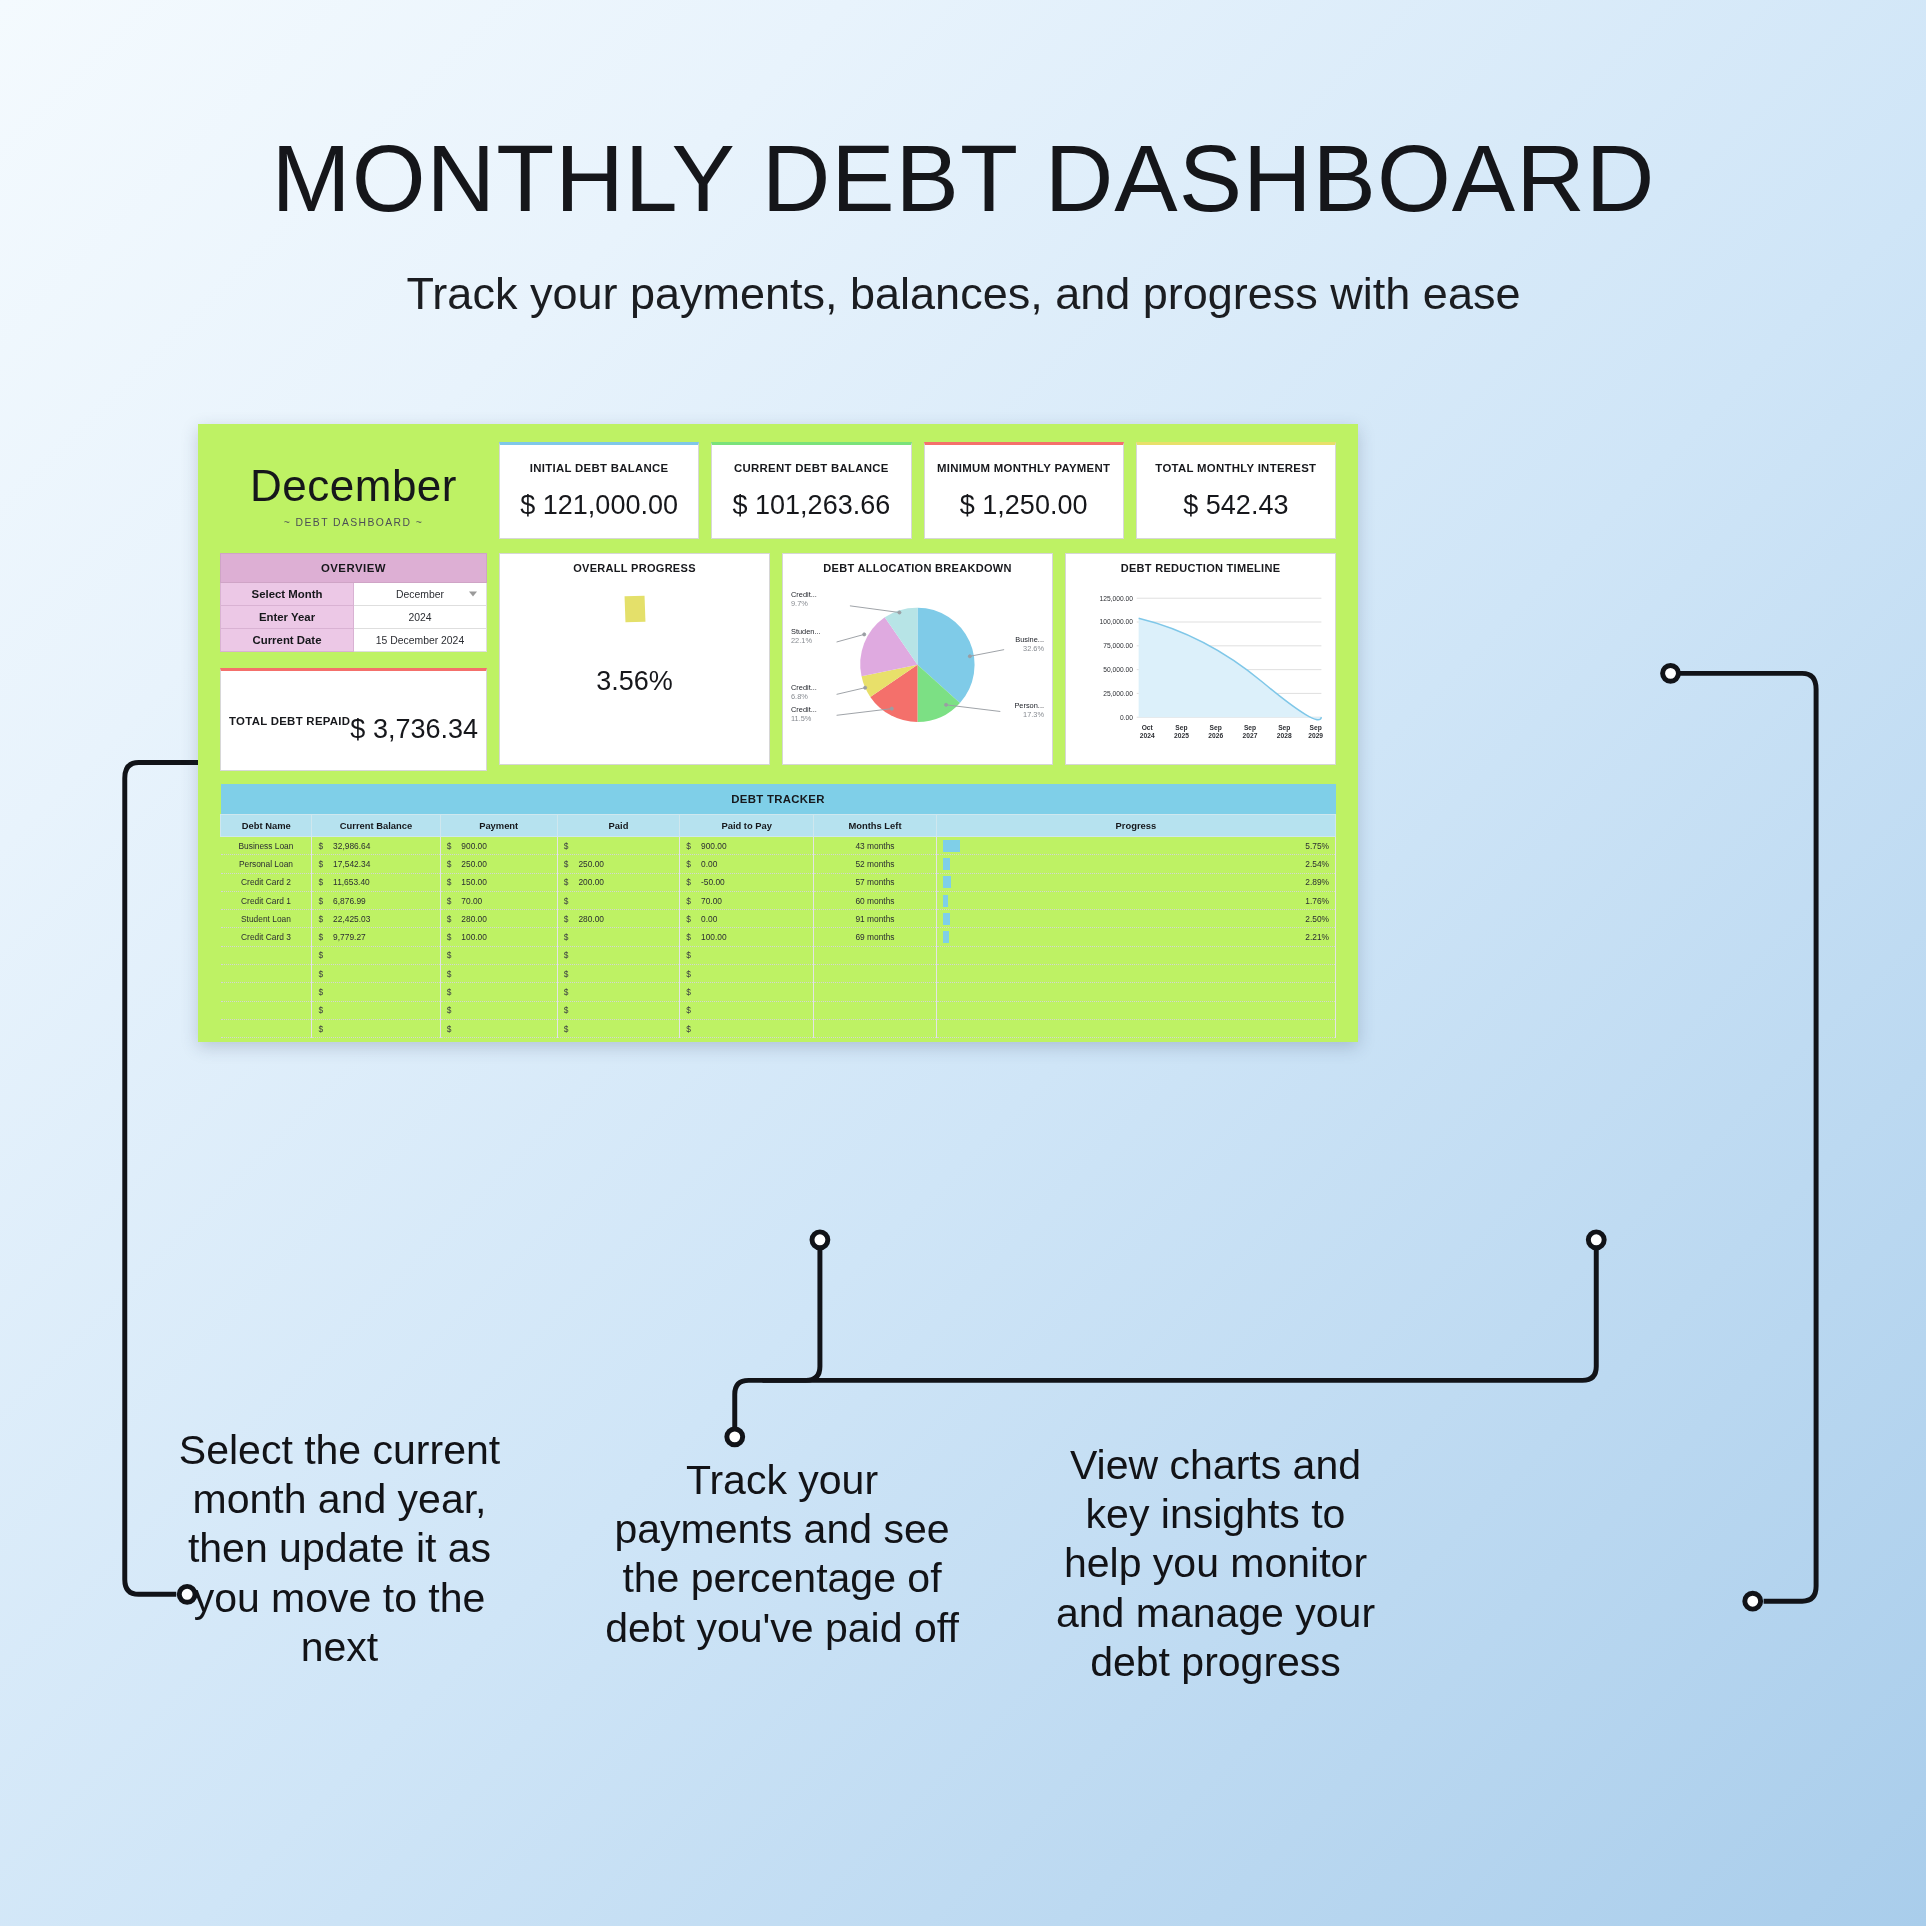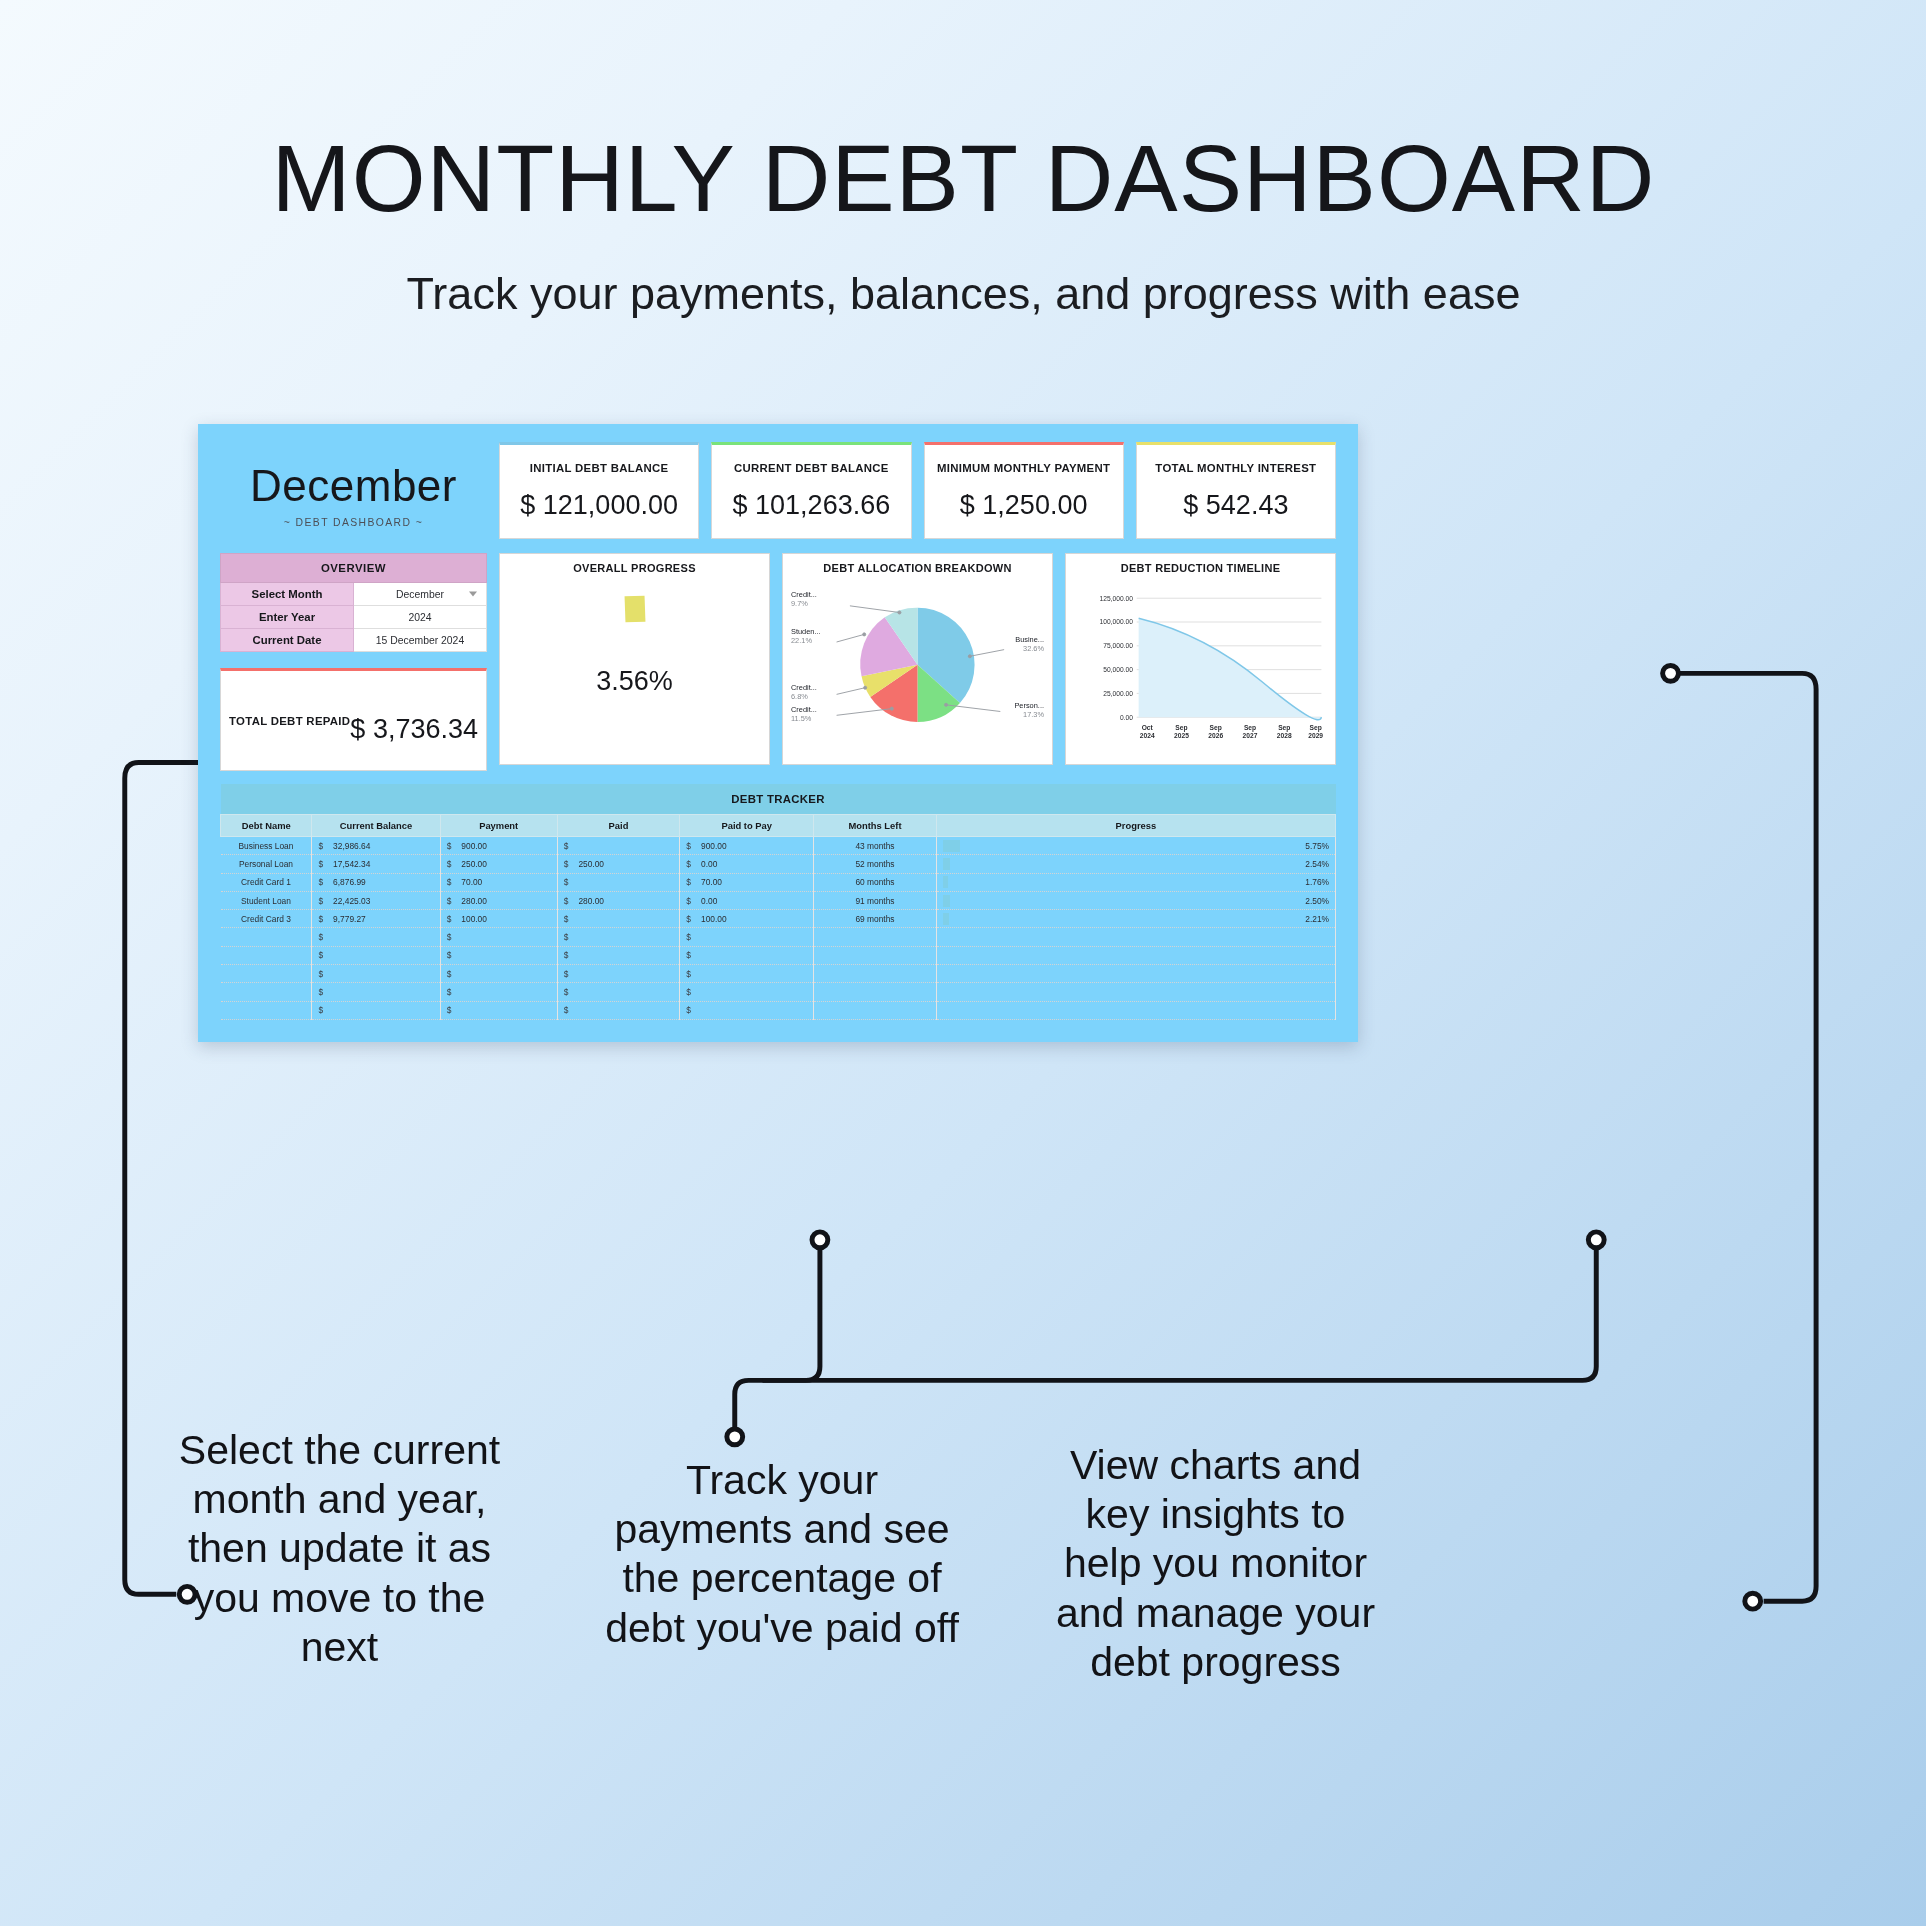--- a/index.html
+++ b/index.html
@@ -28,21 +28,21 @@
     color: #1b1d21;
   }
 
   
   .dash {
     position: absolute;
     left: 198px;
     top: 424px;
     width: 1160px;
     height: 618px;
-    background: #7dd3fc;
+    background: #bef264;
     box-shadow: 0 5px 16px rgba(40,60,90,.22);
     padding: 18px 22px 10px 22px;
   }
 
   .top-row { display: flex; gap: 12px; align-items: flex-start; }
 
   .month-block { width: 267px; padding-top: 22px; text-align: center; }
   .month-name {
     font-size: 44px; font-weight: 400; color: #16171b; line-height: 1;
     letter-spacing: 0.5px;
@@ -392,20 +392,34 @@
           <td class="c-money"><span class="cur">$</span>0.00</td>
           <td class="c-mon">52 months</td>
           <td class="c-bar">
             <div style="display:flex;align-items:center;justify-content:space-between;">
               <div class="bar" style="width:7.5px"></div>
               <span>2.54%</span>
             </div>
           </td>
         </tr>
         <tr>
+          <td class="c-name">Credit Card 2</td>
+          <td class="c-money"><span class="cur">$</span>11,653.40</td>
+          <td class="c-money"><span class="cur">$</span>150.00</td>
+          <td class="c-money"><span class="cur">$</span>200.00</td>
+          <td class="c-money"><span class="cur">$</span>-50.00</td>
+          <td class="c-mon">57 months</td>
+          <td class="c-bar">
+            <div style="display:flex;align-items:center;justify-content:space-between;">
+              <div class="bar" style="width:8.6px"></div>
+              <span>2.89%</span>
+            </div>
+          </td>
+        </tr>
+        <tr>
           <td class="c-name">Credit Card 1</td>
           <td class="c-money"><span class="cur">$</span>6,876.99</td>
           <td class="c-money"><span class="cur">$</span>70.00</td>
           <td class="c-money"><span class="cur">$</span></td>
           <td class="c-money"><span class="cur">$</span>70.00</td>
           <td class="c-mon">60 months</td>
           <td class="c-bar">
             <div style="display:flex;align-items:center;justify-content:space-between;">
               <div class="bar" style="width:5.2px"></div>
               <span>1.76%</span>

